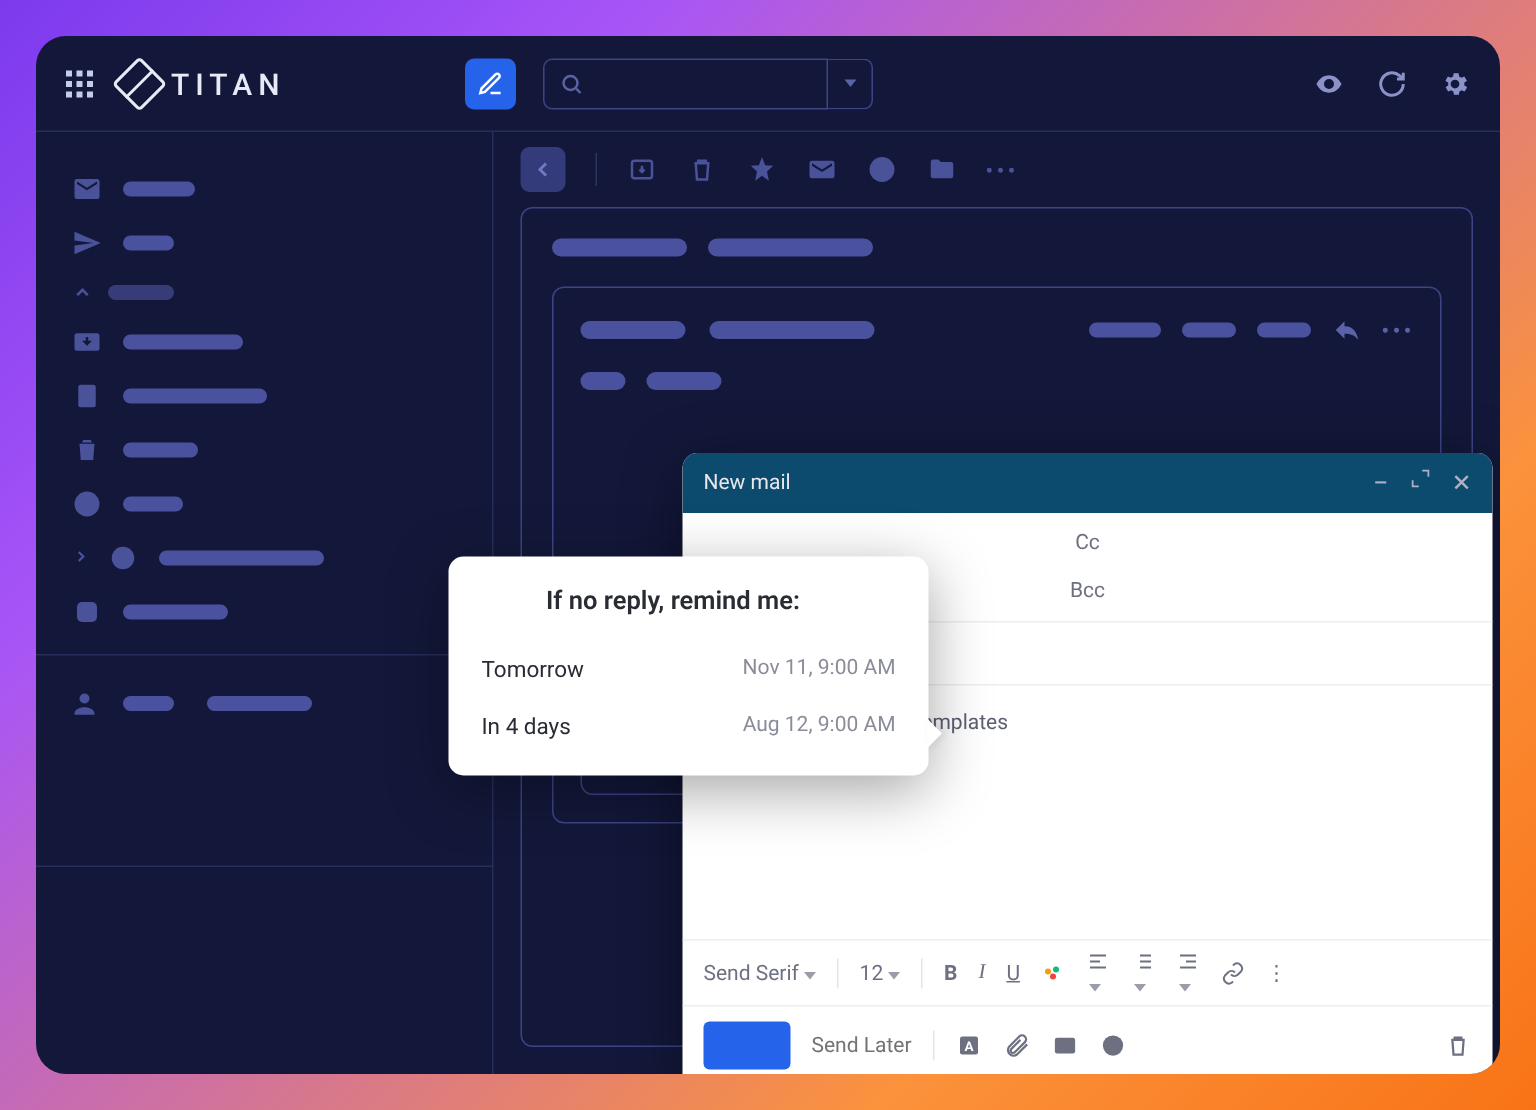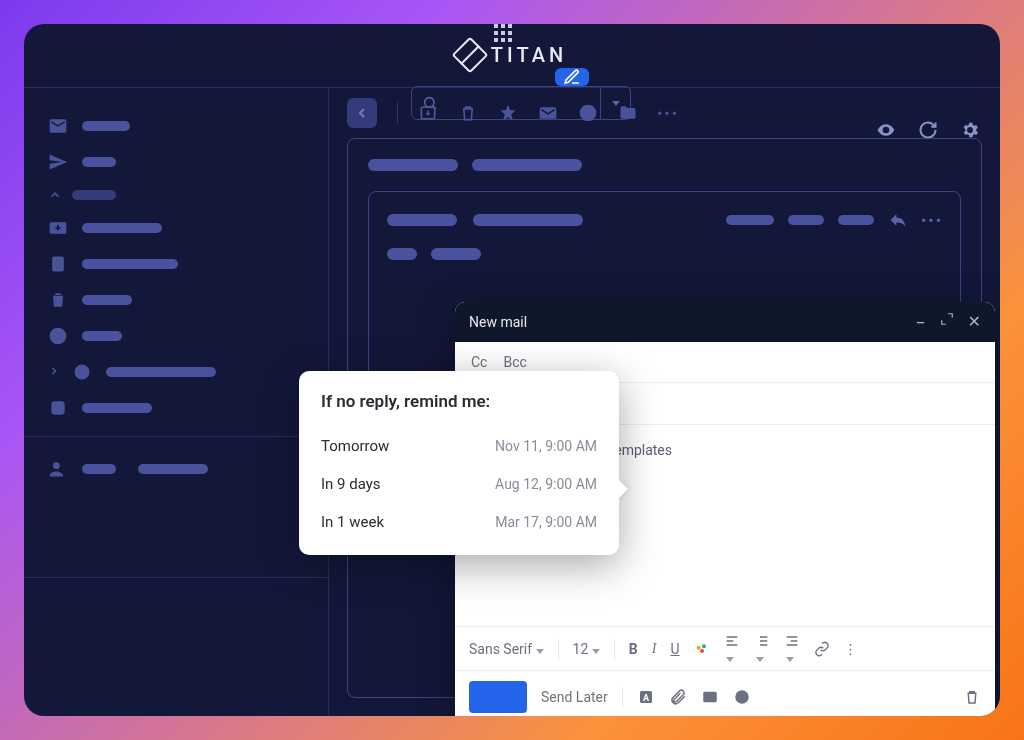--- a/index.html
+++ b/index.html
@@ -10,21 +10,20 @@
     display: flex; align-items: center; justify-content: center;
     padding: 24px;
   }
   .app {
     width: 100%; height: 100%; background: #13183a; border-radius: 20px;
     display: flex; flex-direction: column; overflow: hidden; position: relative;
   }
   .topbar {
     height: 64px; display: flex; align-items: center; padding: 0 20px;
     border-bottom: 1px solid #282d59;
-    flex-direction: column;
   }
   .grid-icon { display: grid; grid-template-columns: repeat(3,4px); grid-template-rows: repeat(3,4px); gap: 3px; margin-right: 18px; }
   .grid-icon span { background: #c6cbe8; width: 4px; height: 4px; }
   .logo { display: flex; align-items: center; gap: 8px; color: #e8eaf6; font-weight: 500; letter-spacing: 4px; font-size: 20px; }
   .logo-mark { width: 26px; height: 26px; border: 2px solid #e8eaf6; transform: rotate(45deg); border-radius: 3px; position: relative; }
   .logo-mark::after { content:""; position:absolute; left:50%; top:-2px; bottom:-2px; width:2px; background:#e8eaf6; transform:translateX(-50%); }
   .compose-btn { margin-left: 120px; width: 34px; height: 34px; background:#2563eb; border-radius:6px; display:flex;align-items:center;justify-content:center; color:#fff; }
   .search { margin-left: 18px; display:flex; align-items:center; }
   .search-box { width: 190px; height: 34px; border:1.5px solid #3c4486; border-radius:6px 0 0 6px; display:flex; align-items:center; padding:0 10px; }
   .search-dd { width: 30px; height:34px; border:1.5px solid #3c4486; border-left:none; border-radius:0 6px 6px 0; display:flex;align-items:center;justify-content:center; color:#5a63a8;}
@@ -47,39 +46,39 @@
   .mail-card { border:1.5px solid #3c4486; border-radius:8px; padding:18px; margin-top:10px; }
   .card-top { display:flex; align-items:center; gap:16px; }
   .card-top .right { margin-left:auto; display:flex; gap:14px; align-items:center; color:#5a63a8;}
   .reply-bar { margin-top: 220px; border:1.5px solid #3c4486; border-radius:8px; padding:14px; display:flex; gap:14px; color:#4a5299;}
   
   .compose {
     position:absolute; right:5px; bottom:-6px; width:540px; height:420px;
     background:#fff; border-radius:10px 10px 0 0; box-shadow:0 8px 40px rgba(0,0,0,.4);
     display:flex; flex-direction:column; overflow:hidden;
   }
-  .compose-hdr { background:#0f172a; color:#e8e8ec; height:40px; display:flex; align-items:center; padding:0 14px; font-size:14px; }
+  .compose-hdr { background:#0c4a6e; color:#e8e8ec; height:40px; display:flex; align-items:center; padding:0 14px; font-size:14px; }
   .compose-hdr .actions { margin-left:auto; display:flex; gap:14px; color:#aeb2c6;}
   .compose-row { border-bottom:1px solid #eceef2; padding:12px 16px; display:flex; align-items:center; font-size:14px; color:#5c5f70;}
-  .compose-row.to { justify-content:flex-start; gap:16px; color:#6d7080; }
+  .compose-row.to { justify-content:flex-start; gap:16px; color:#6d7080;flex-direction:column; }
   .compose-mid { padding:16px; display:flex; gap:26px; color:#5c5f70; font-size:14px;}
   .chip { display:flex; align-items:center; gap:8px; }
   .compose-body { flex:1; }
   .format-bar { border-top:1px solid #eceef2; height:44px; display:flex; align-items:center; padding:0 14px; gap:14px; color:#6d7080; font-size:14px;}
   .send-bar { border-top:1px solid #eceef2; height:52px; display:flex; align-items:center; padding:0 14px; gap:14px; color:#737373; font-size:14px;}
   .send-btn { width:58px; height:32px; background:#2563eb; border-radius:4px; }
   .fb-sep{ width:1px; height:20px; background:#e3e5ec; }
   
   .popover {
     position:absolute; left:275px; top:347px; width:320px; background:#fff;
     border-radius:10px; box-shadow:0 10px 40px rgba(0,0,0,.35); padding:20px 22px 14px;
     font-size:16px; color:#2a2c34;
   }
-  .popover h4 { font-size:17px; font-weight:600; margin-bottom:16px; }
-  .pop-item { display:flex; justify-content:space-between; align-items:center; padding:10px 0; font-size:15px;gap:41px;}
+  .popover h4 { font-size:17px; font-weight:600; margin-bottom:16px;margin-left:43px; }
+  .pop-item { display:flex; justify-content:space-between; align-items:flex-start; padding:10px 0; font-size:15px;gap:41px;}
   .pop-time { color:#8a8d99; font-size:14px;}
   .pop-pick { display:flex; justify-content:space-between; align-items:center; padding:12px 0 2px; font-size:15px; }
   .pop-arrow { position:absolute; right:-9px; top:108px; width:0;height:0; border-top:10px solid transparent; border-bottom:10px solid transparent; border-left:10px solid #fff; filter: drop-shadow(2px 0 2px rgba(0,0,0,.08));}
   svg { display:block; }
   .caret{ width:0;height:0;border-left:4px solid transparent;border-right:4px solid transparent;border-top:5px solid currentColor; display:inline-block;}
 </style>
 </head>
 <body>
 
 <div class="app">
@@ -347,21 +346,21 @@
       </div>
       <div class="chip">
         <svg width="16" height="16" viewBox="0 0 24 24" fill="#6d7080">
             <rect x="4" y="3" width="16" height="18" rx="2"></rect>
           </svg>
         <span>Templates</span>
       </div>
     </div>
     <div class="compose-body"></div>
     <div class="format-bar">
-      <span><span>Sans Serif</span> <span class="caret" style="color:#9a9daa"></span></span>
+      <span><span>Send Serif</span> <span class="caret" style="color:#9a9daa"></span></span>
       <span class="fb-sep"></span>
       <span><span>12</span> <span class="caret" style="color:#9a9daa"></span></span>
       <span class="fb-sep"></span>
       <span style="font-weight:700">B</span>
       <span style="font-style:italic;font-family:serif">I</span>
       <span style="text-decoration:underline">U</span>
       <span>
           <svg width="16" height="16" viewBox="0 0 24 24">
             <circle cx="7" cy="10" r="3" fill="#f59e0b"></circle>
             <circle cx="15" cy="8" r="3" fill="#10b981"></circle>
@@ -418,21 +417,17 @@
   </div>
 
   <div class="popover">
     <div class="pop-arrow"></div>
     <h4>If no reply, remind me:</h4>
     <div class="pop-item">
       <span>Tomorrow</span>
       <span class="pop-time">Nov 11, 9:00 AM</span>
     </div>
     <div class="pop-item">
-      <span>In 9 days</span>
+      <span>In 4 days</span>
       <span class="pop-time">Aug 12, 9:00 AM</span>
-    </div>
-    <div class="pop-item">
-      <span>In 1 week</span>
-      <span class="pop-time">Mar 17, 9:00 AM</span>
     </div>
   </div>
 </div>
 
 </body></html>

